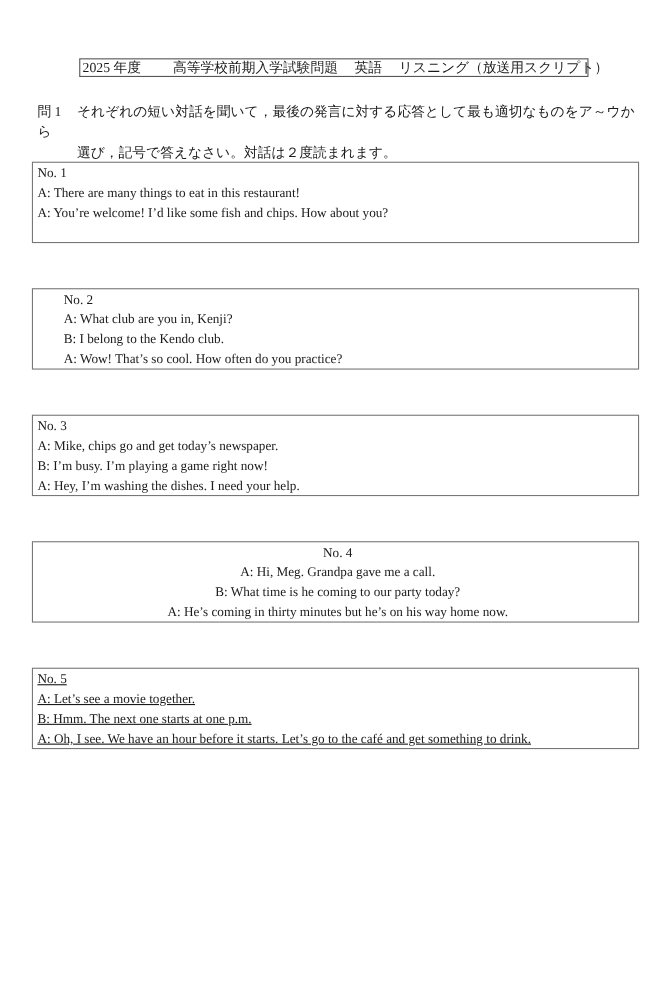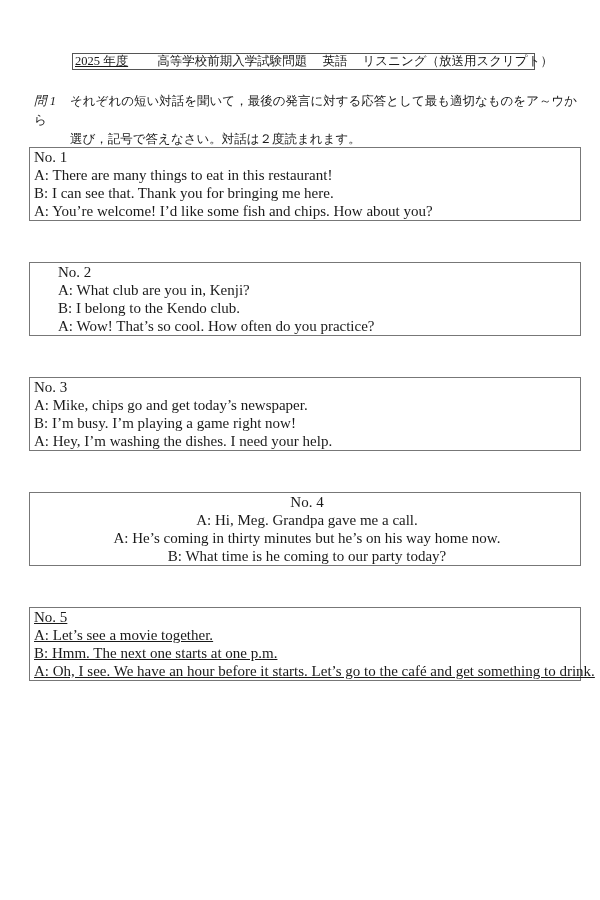--- a/index.html
+++ b/index.html
@@ -22,47 +22,46 @@
       width: 463px;
       height: 17px;
       border: 1px solid #555;
       box-sizing: border-box;
       font-size: 12.5px;
       line-height: 15px;
       padding-left: 2px;
       white-space: nowrap;
     }
     .title-box span { display: inline-block; }
-    .title-year { margin-right: 26px; text-decoration: underline; }
+    .title-year { margin-right: 26px; }
     .title-exam { margin-right: 12px; }
     .title-subject { margin-right: 12px; }
     .instructions {
       position: absolute;
       left: 34px;
       top: 92px;
       width: 550px;
       font-size: 12.5px;
       line-height: 19px;
     }
     .instructions .q-label {
       display: inline-block;
       width: 36px;
-      font-style: italic;
     }
     .instructions .line2 {
       padding-left: 36px;
     }
     .dialog-box {
       position: absolute;
       left: 29px;
       width: 552px;
       height: 74px;
       border: 1px solid #777;
       box-sizing: border-box;
-      font-size: 15px;
+      font-size: 12px;
     }
     .dialog-box .row {
       height: 18px;
       line-height: 18px;
       padding-left: 4px;
       white-space: nowrap;
     }
     #box-1 { top: 147px; }
     #box-2 { top: 262px; padding-left: 24px; }
     #box-3 { top: 377px; }
@@ -82,43 +81,42 @@
 <div class="instructions">
   <div>
     <span class="q-label">問 1</span><span>それぞれの短い対話を聞いて，最後の発言に対する応答として最も適切なものをア～ウから</span>
   </div>
   <div class="line2">選び，記号で答えなさい。対話は２度読まれます。</div>
 </div>
 
 <div class="dialog-box" id="box-1">
   <div class="row">No. 1</div>
   <div class="row">A: There are many things to eat in this restaurant!</div>
-  <div class="row">B: I can see that. Thank you for bringing me here.</div>
   <div class="row">A: You’re welcome! I’d like some fish and chips. How about you?</div>
 </div>
 
 <div class="dialog-box" id="box-2">
   <div class="row">No. 2</div>
   <div class="row">A: What club are you in, Kenji?</div>
   <div class="row">B: I belong to the Kendo club.</div>
   <div class="row">A: Wow! That’s so cool. How often do you practice?</div>
 </div>
 
 <div class="dialog-box" id="box-3">
   <div class="row">No. 3</div>
   <div class="row">A: Mike, chips go and get today’s newspaper.</div>
   <div class="row">B: I’m busy. I’m playing a game right now!</div>
   <div class="row">A: Hey, I’m washing the dishes. I need your help.</div>
 </div>
 
 <div class="dialog-box" id="box-4">
   <div class="row">No. 4</div>
   <div class="row">A: Hi, Meg. Grandpa gave me a call.</div>
+  <div class="row">B: What time is he coming to our party today?</div>
   <div class="row">A: He’s coming in thirty minutes but he’s on his way home now.</div>
-  <div class="row">B: What time is he coming to our party today?</div>
 </div>
 
 <div class="dialog-box" id="box-5">
   <div class="row">No. 5</div>
   <div class="row">A: Let’s see a movie together.</div>
   <div class="row">B: Hmm. The next one starts at one p.m.</div>
   <div class="row">A: Oh, I see. We have an hour before it starts. Let’s go to the café and get something to drink.</div>
 </div>
 
 </body></html>

